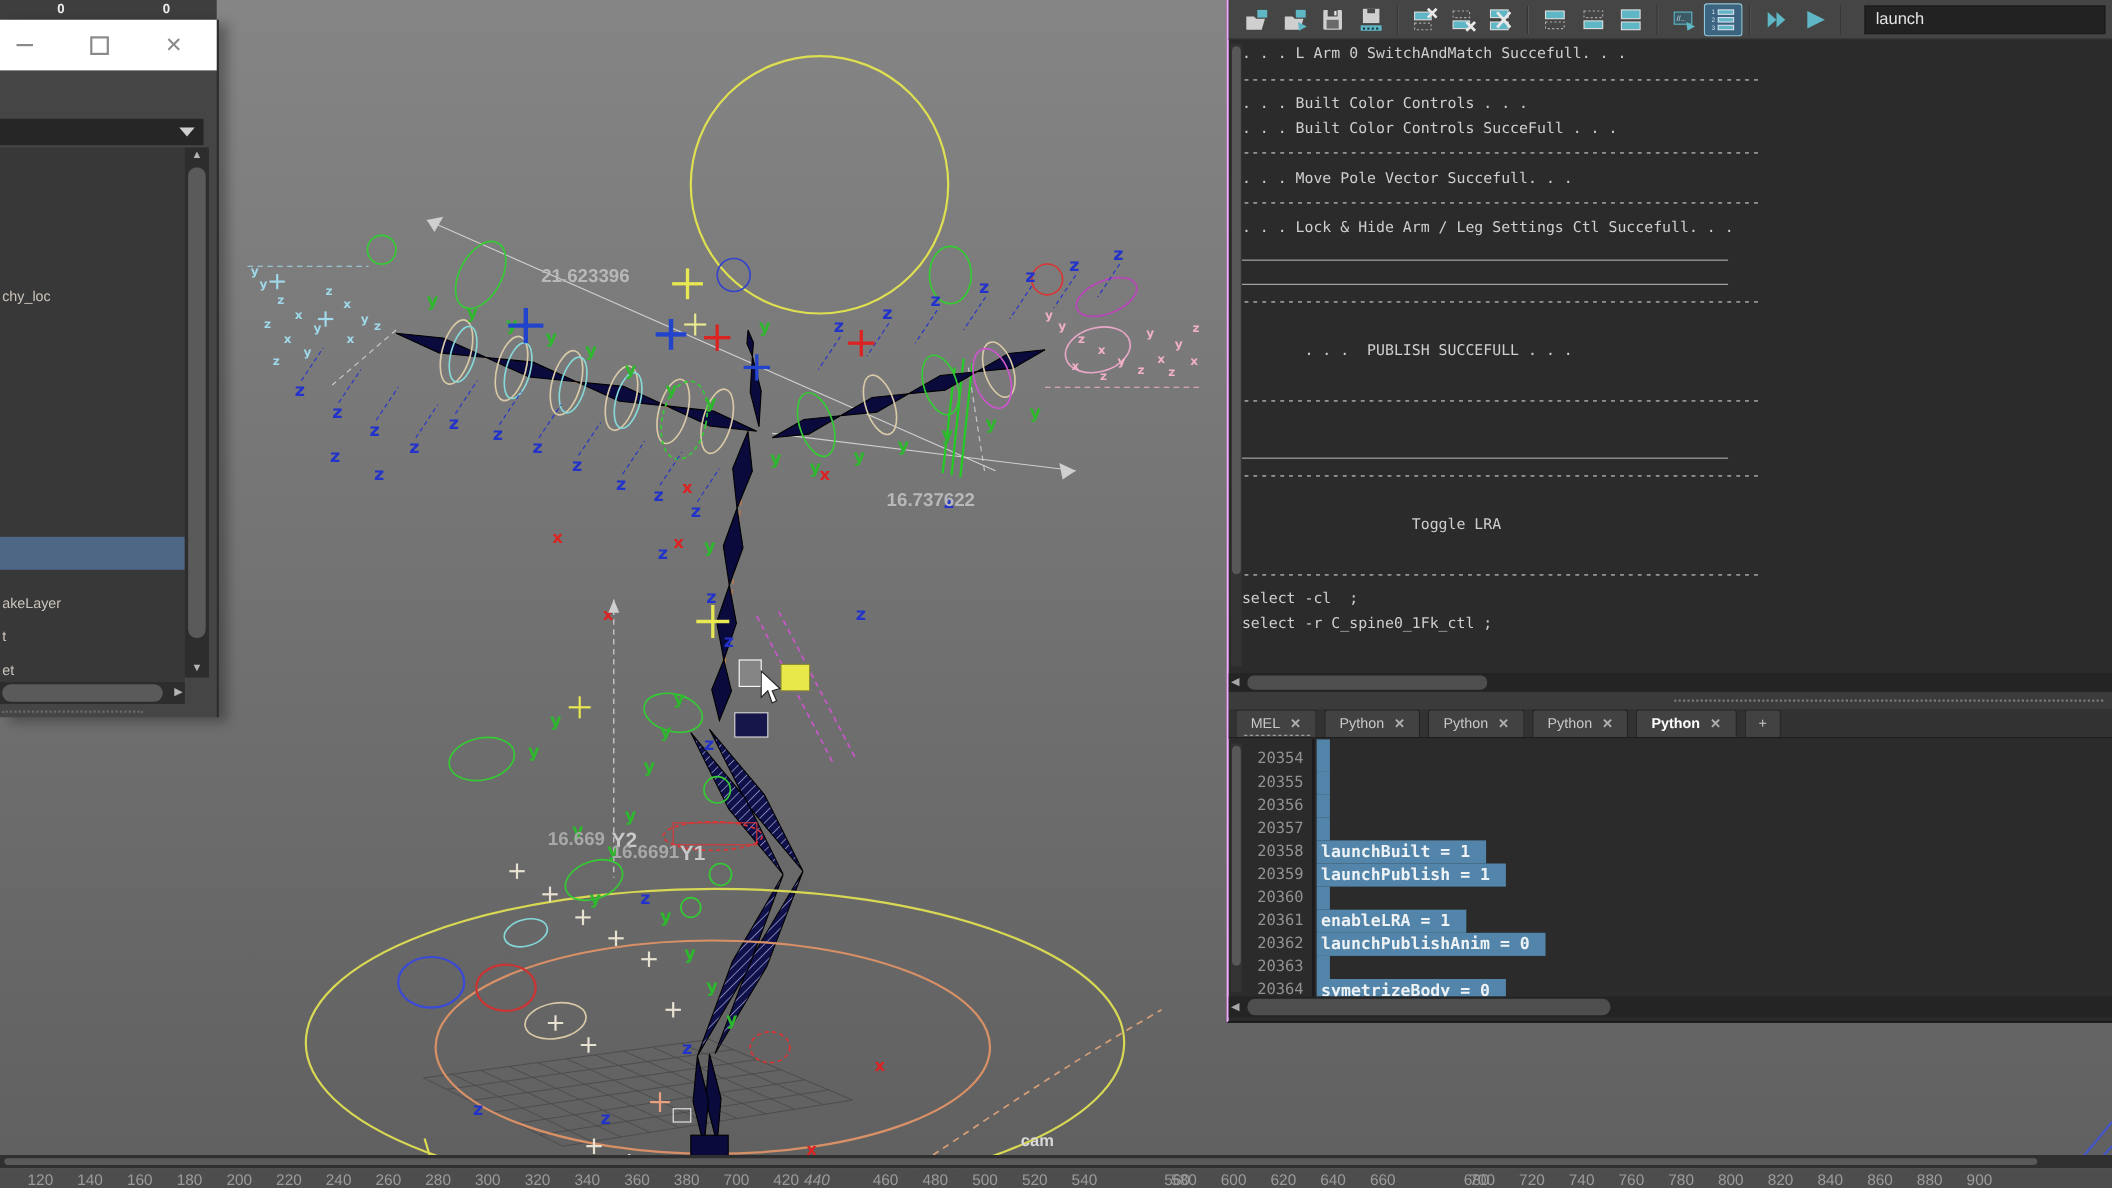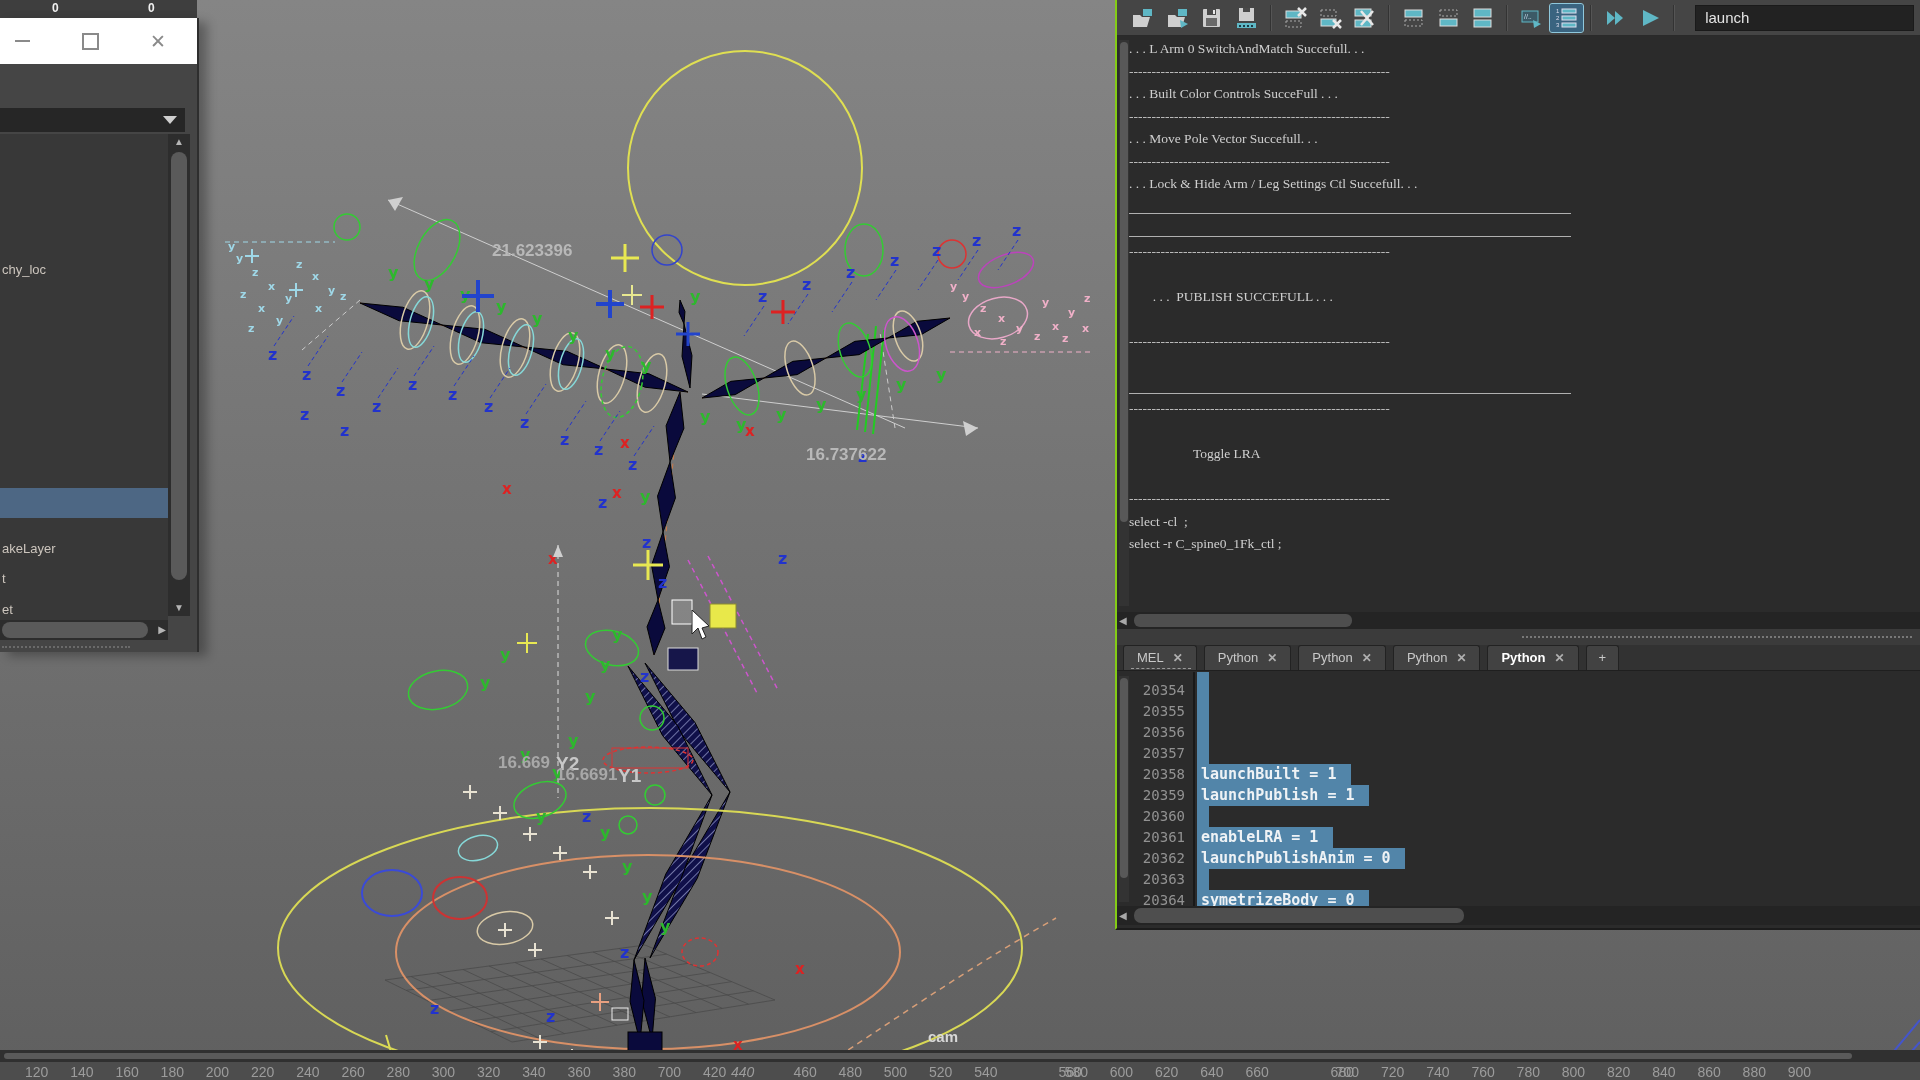--- a/index.html
+++ b/index.html
@@ -33,32 +33,32 @@
   #lw-vsb{position:absolute;left:168px;top:116px;width:22px;height:482px;background:#2d2d2d;}
   #lw-vsb .thumb{position:absolute;left:3px;top:18px;width:16px;height:428px;background:#5a5a5a;border-radius:8px;}
   #lw-vsb .up,#lw-vsb .dn{position:absolute;left:0;width:22px;height:16px;text-align:center;font-size:10px;color:#b5b5b5;line-height:16px;}
   #lw-vsb .up{top:0;} #lw-vsb .dn{bottom:0;}
   #lw-hsb{position:absolute;left:0;top:602px;width:168px;height:20px;background:#2d2d2d;}
   #lw-hsb .thumb{position:absolute;left:2px;top:2px;width:146px;height:16px;background:#5a5a5a;border-radius:8px;}
   #lw-hsb .rt{position:absolute;right:2px;top:2px;font-size:10px;color:#b5b5b5;line-height:16px;}
   #lw-resize{position:absolute;left:2px;top:628px;width:128px;border-top:2px dotted #6a6a6a;}
   
   #script-panel{position:absolute;left:1115px;top:0;width:805px;height:930px;background:#2b2b2b;
-     border-left:2px solid #84cc16;border-bottom:2px solid #1c1c1c;box-sizing:border-box;}
+     border-left:2px solid #f0abfc;border-bottom:2px solid #1c1c1c;box-sizing:border-box;}
   #se-toolbar{position:absolute;left:0;top:0;width:100%;height:36px;background:#454545;
      border-bottom:1px solid #2a2a2a;display:flex;align-items:center;padding-left:8px;box-sizing:border-box;}
   .tbtn{width:34px;height:28px;display:flex;align-items:center;justify-content:center;margin:0 1px;
      border-radius:2px;cursor:default;background:transparent;border:none;padding:0;}
   .tbtn.active{background:#3a6480;outline:1px solid #8fc8dc;}
   .tsep{width:1px;height:26px;background:#333;border-right:1px solid #555;margin:0 6px;}
   #cmd-field{flex:1;height:22px;margin:0 6px 0 14px;background:#222;border:1px solid #1a1a1a;
      color:#e4e4e4;font-size:15px;padding:1px 9px;font-family:"Liberation Sans",sans-serif;}
   #se-output{position:absolute;left:12px;top:38px;width:780px;height:572px;overflow:hidden;
      font-family:"DejaVu Sans Mono",monospace;font-size:13.5px;color:#cfcfcf;}
-  .out-line{height:22.5px;line-height:22.5px;white-space:pre;font-family:Liberation Serif, serif;}
+  .out-line{height:22.5px;line-height:22.5px;white-space:pre;}
   .out-dash{color:#c0c0c0;}
   .out-solid{height:22.5px;position:relative;}
   .out-solid i{position:absolute;left:0;bottom:4px;width:442px;border-bottom:1px solid #b0b0b0;}
   #se-ovsb{position:absolute;left:2px;top:40px;width:10px;height:566px;background:#333;}
   #se-ovsb .thumb{position:absolute;left:1px;top:2px;width:8px;height:480px;background:#585858;border-radius:4px;}
   #se-ohsb{position:absolute;left:0;top:612px;width:805px;height:17px;background:#242424;}
   #se-ohsb .la{position:absolute;left:2px;top:3px;font-size:10px;color:#a8a8a8;line-height:12px;}
   #se-ohsb .thumb{position:absolute;left:17px;top:2px;width:218px;height:13px;background:#4e4e4e;border-radius:6px;}
   #se-split{position:absolute;left:0;top:629px;width:805px;height:16px;background:#3b3b3b;}
   #se-split .dots{position:absolute;left:405px;top:7px;width:390px;border-top:2px dotted #787878;}
@@ -573,20 +573,21 @@
           <svg width="23" height="22" viewBox="0 0 23 22">
             <path d="M5 3 L21 11 L5 19 Z" fill="#5fb7c5"></path>
           </svg>
         </button>
         <div class="tsep"></div>
         <input id="cmd-field" type="text" value="launch" style="">
       </div>
     <div id="se-output">
         <div class="out-line">. . . L Arm 0 SwitchAndMatch Succefull. . .</div>
         <div class="out-line out-dash">----------------------------------------------------------</div>
+        <div class="out-line">. . . Built Color Controls . . .</div>
         <div class="out-line">. . . Built Color Controls SucceFull . . .</div>
         <div class="out-line out-dash">----------------------------------------------------------</div>
         <div class="out-line">. . . Move Pole Vector Succefull. . .</div>
         <div class="out-line out-dash">----------------------------------------------------------</div>
         <div class="out-line">. . . Lock &amp; Hide Arm / Leg Settings Ctl Succefull. . .</div>
         <div class="out-solid">
           <i></i>
         </div>
         <div class="out-solid">
           <i></i>

